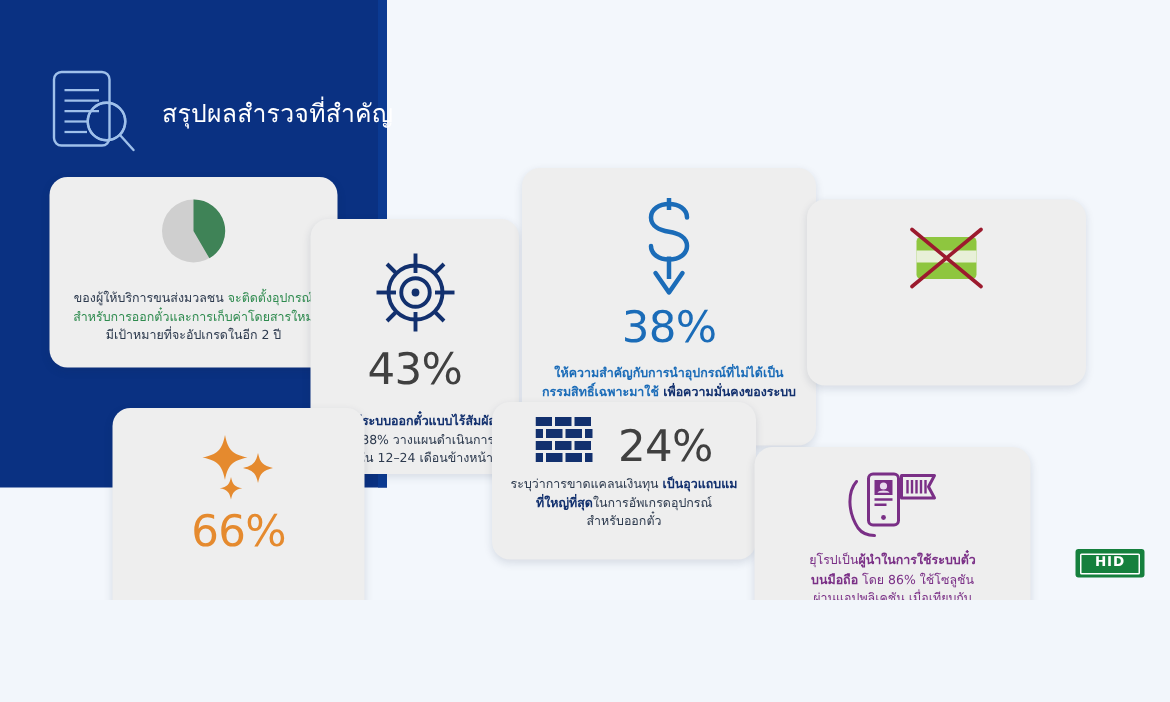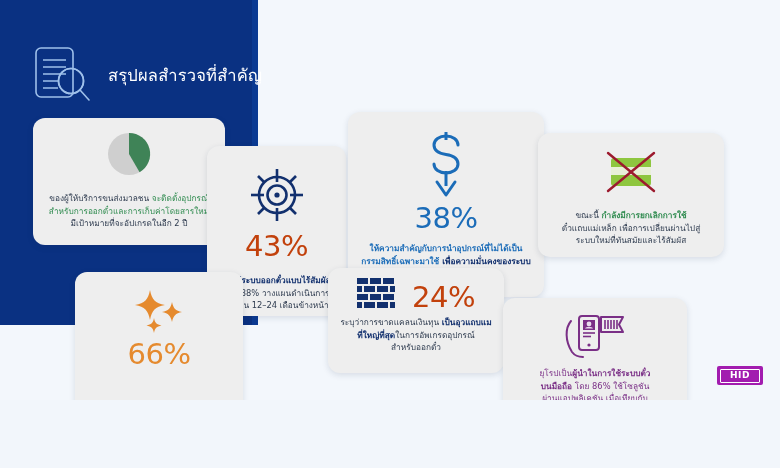--- a/index.html
+++ b/index.html
@@ -86,21 +86,21 @@
   
   .row-46 {
     display: flex;
     align-items: center;
     justify-content: center;
     gap: 14px;
     margin-bottom: 9px;
   }
   .stat-green { color: #2f7d46; }
   .txt-green  { color: #2f8b4f; }
-  .stat-navy  { color: #c2410c; }
+  .stat-navy  { color: #404040; }
   .txt-navy   { color: #12306e; }
   .stat-orange{ color: #e58a2e; }
   .txt-orange { color: #e58a2e; }
   .stat-blue  { color: #1b6cb8; }
   .txt-blue   { color: #1b6cb8; }
   .txt-purple { color: #7a2f86; }
 
   
   .icon-43 { margin: 4px auto 6px; display:block; }
   #card-43 .stat { margin-bottom: 13px; }
@@ -128,21 +128,21 @@
   
   .icon-58 { margin: 2px auto 6px; display:block; }
 
   
   .hid-logo {
     position: absolute;
     right: 17px;
     bottom: 15px;
     width: 46px;
     height: 19px;
-    background: #a21caf;
+    background: #15803d;
     border-radius: 2px;
     display: flex;
     align-items: center;
     justify-content: center;
   }
   .hid-logo-inner {
     width: 38px; height: 12px;
     border: 1.2px solid #ffffff;
     border-radius: 1px;
     display: flex;
@@ -283,25 +283,20 @@
 
   <div class="card" id="card-mag">
     <span>
       <svg class="icon-mag" width="72" height="58" viewBox="0 0 72 58" fill="none">
         <rect x="16" y="13" width="40" height="28" rx="3" fill="#8ec63f"></rect>
         <rect x="16" y="22" width="40" height="8" fill="#e8f0d8"></rect>
         <line x1="13" y1="8" x2="59" y2="46" stroke="#9c1a2e" stroke-width="2.4" stroke-linecap="round"></line>
         <line x1="59" y1="8" x2="13" y2="46" stroke="#9c1a2e" stroke-width="2.4" stroke-linecap="round"></line>
       </svg>
     </span>
-    <div class="body-text">
-      <div><span>ขณะนี้ </span><b class="txt-green">กำลังมีการยกเลิกการใช้</b></div>
-      <div><span>ตั๋วแถบแม่เหล็ก เพื่อการเปลี่ยนผ่านไปสู่</span></div>
-      <div><span>ระบบใหม่ที่ทันสมัยและไร้สัมผัส</span></div>
-    </div>
   </div>
 
   <div class="card" id="card-58">
     <span>
       <svg class="icon-58" width="68" height="50" viewBox="0 0 68 50" fill="none">
         <path d="M10 10 C4 17 4 30 11 41 C14 45 19 46 22 46" stroke="#7a2f86" stroke-width="2" fill="none" stroke-linecap="round"></path>
         <rect x="18" y="5" width="20" height="34" rx="3" stroke="#7a2f86" stroke-width="2" fill="none"></rect>
         <rect x="22" y="9" width="12" height="10" fill="#7a2f86"></rect>
         <circle cx="28" cy="13" r="2.4" fill="#e9dbee"></circle>
         <path d="M24 17.5 C24.8 15.6 31.2 15.6 32 17.5 Z" fill="#e9dbee"></path>

